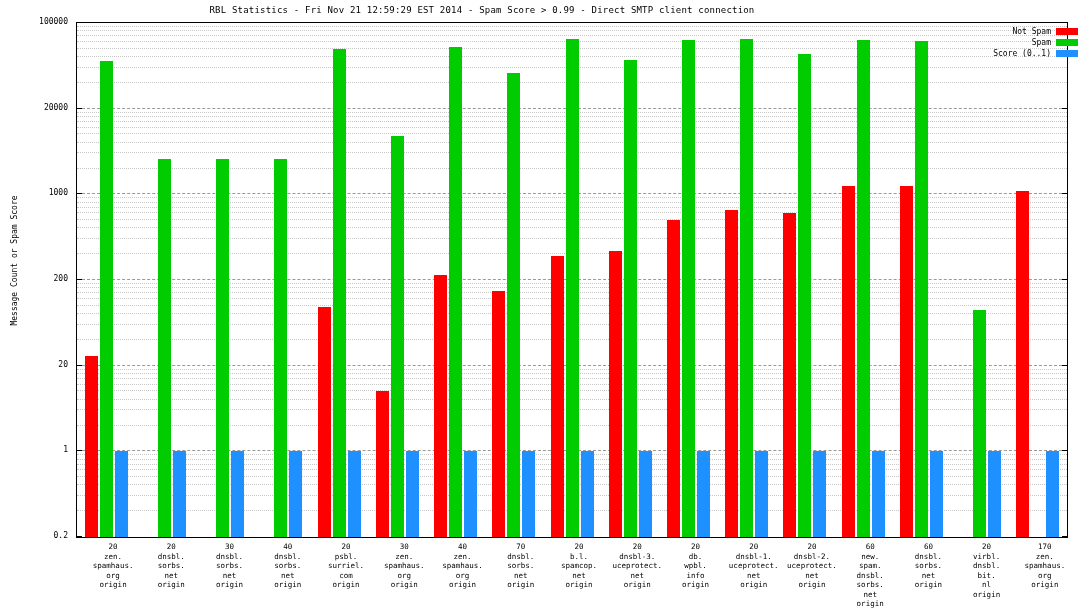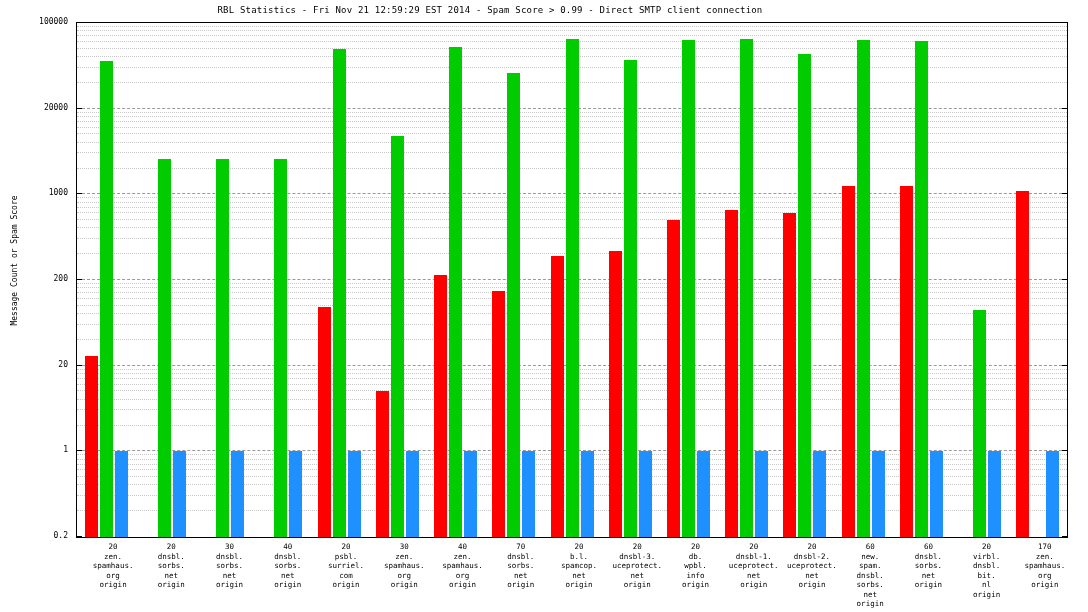--- a/index.html
+++ b/index.html
@@ -15,21 +15,21 @@
     overflow: hidden;
   }
   #chart-root {
     position: relative;
     width: 1088px;
     height: 612px;
   }
   #chart-title {
     position: absolute;
     top: 5px;
-    left: 8px;
+    left: 0;
     width: 964px;
     text-align: center;
     font-size: 9px;
     letter-spacing: 0.2px;
     white-space: nowrap;
   }
   
   #plot {
     position: absolute;
     left: 76px;
@@ -354,14 +354,28 @@
 bit.
 nl
 origin</div>
       <div class="xlabel" style="left: 931.765px; width: 58.2353px;">170
 zen.
 spamhaus.
 org
 origin</div>
     </div>
 
+  <div id="legend">
+    <div class="legend-row">
+      <span class="legend-label">Not Spam</span>
+      <span class="legend-swatch" style="background:#ff0000"></span>
+    </div>
+    <div class="legend-row">
+      <span class="legend-label">Spam</span>
+      <span class="legend-swatch" style="background:#00cc00"></span>
+    </div>
+    <div class="legend-row">
+      <span class="legend-label">Score (0..1)</span>
+      <span class="legend-swatch" style="background:#1e90ff"></span>
+    </div>
+  </div>
 
 </div>
 
 </body></html>

